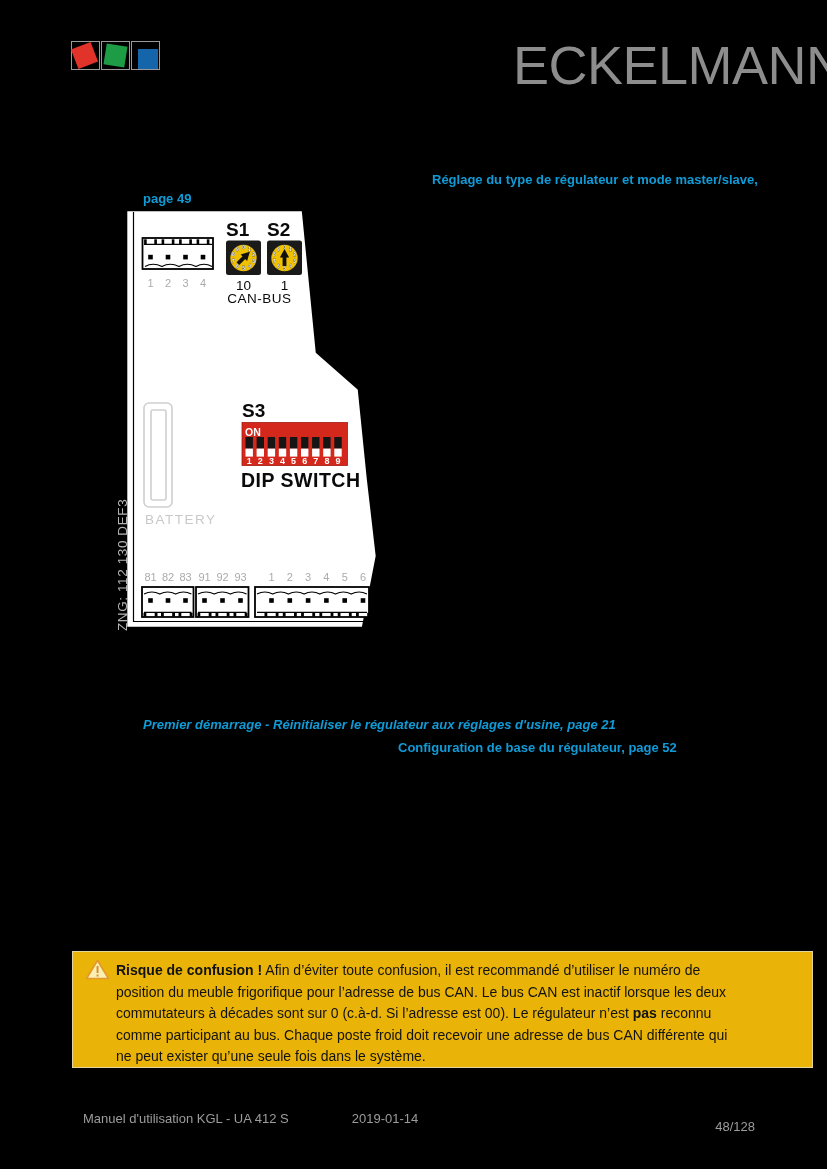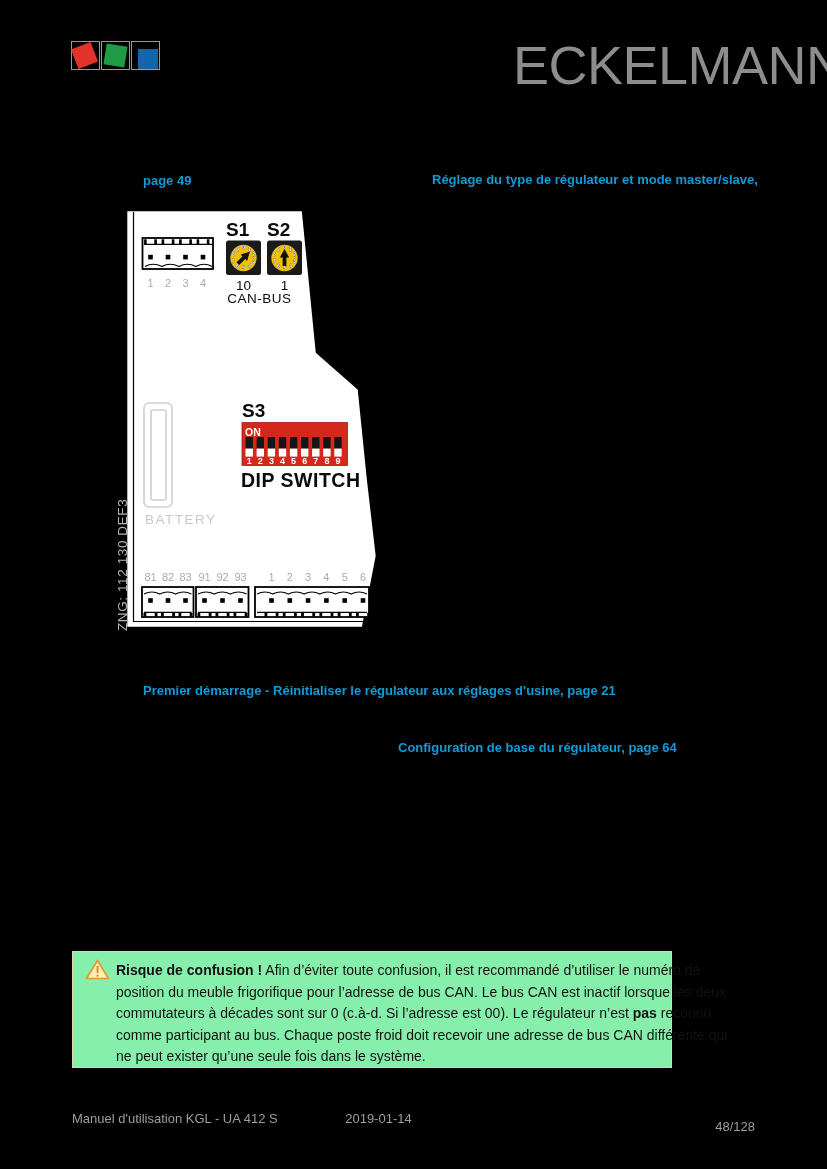--- a/index.html
+++ b/index.html
@@ -14,45 +14,45 @@
   .logo-box{width:27px;height:27px;border:1.5px solid #9a9a9a;position:relative;margin-right:1px;background:transparent;}
   .logo-sq{position:absolute;width:21px;height:21px;}
   .sq-red{background:#e2332b;transform:rotate(-21deg);left:2px;top:3px;}
   .sq-green{background:#1d9c45;transform:rotate(9deg);left:3px;top:3px;}
   .sq-blue{background:#1465a9;width:20px;height:20px;left:6px;top:7px;}
   .brand{left:513px;top:34px;font-size:54px;color:#8d8d8d;letter-spacing:-0.5px;white-space:nowrap;}
 
   
   .link{color:#109bd7;font-weight:bold;font-size:13px;white-space:nowrap;line-height:1.2;margin-left:30px;}
   .link1a{left:402px;top:172px;}
-  .link1b{left:113px;top:173px;}
-  .link2{left:113px;top:683px;}
+  .link1b{left:113px;top:191px;}
+  .link2{left:113px;top:717px;font-style:italic;}
   .link3{left:368px;top:740px;}
 
   
   .figure{left:108px;top:204px;}
   svg text{font-family:"Liberation Sans",sans-serif;}
 
   
   .warnbox{
-    left:72px;top:951px;width:600px;height:117px;box-sizing:border-box;
-    background:#86efac;border:1px solid #e3d49c;
+    left:72px;top:951px;width:741px;height:117px;box-sizing:border-box;
+    background:#eab308;border:1px solid #e3d49c;
   }
   .warn-icon{position:absolute;left:12px;top:7px;}
   .warn-text{
     margin:8px 16px 0 43px;width:620px;font-size:14px;line-height:21.5px;color:#121212;
   }
   .warn-title{font-weight:bold;}
   .bold{font-weight:bold;}
 
   
   .pagefooter{
     left:72px;top:1111px;width:683px;display:flex;color:#9c9c9c;font-size:13px;
   }
-  .f-left{width:40%;}
+  .f-left{width:40%;margin-left:11px;}
   .f-center{width:20%;text-align:left;}
   .f-right{width:40%;text-align:right;margin-top:8px;}
 </style>
 </head>
 <body>
 
 <div class="abs logo">
   <div class="logo-box">
       <div class="logo-sq sq-red"></div>
     </div>
@@ -61,21 +61,21 @@
     </div>
   <div class="logo-box">
       <div class="logo-sq sq-blue"></div>
     </div>
 </div>
 <div class="abs brand">ECKELMANN</div>
 
 <span class="abs link link1a">Réglage du type de régulateur et mode master/slave,</span>
 <span class="abs link link1b">page 49</span>
 <span class="abs link link2">Premier démarrage - Réinitialiser le régulateur aux réglages d'usine, page 21</span>
-<span class="abs link link3">Configuration de base du régulateur, page 64</span>
+<span class="abs link link3">Configuration de base du régulateur, page 52</span>
 
 <svg id="board-svg" class="abs figure" width="276" height="432" viewBox="108 204 276 432">
 
   <polygon points="126,210 303,210 317,352 359,389 368,478 377,556 363,628 126,628" fill="#ffffff" stroke="#000" stroke-width="2.6"></polygon>
   <polyline points="133.5,212 133.5,621.5 363,621.5" fill="none" stroke="#000" stroke-width="1.2"></polyline>
 
   <g>
     <rect x="142.5" y="238" width="70.5" height="31" fill="#fff" stroke="#000" stroke-width="1.8"></rect>
     <line x1="144" y1="244.3" x2="212" y2="244.3" stroke="#000" stroke-width="1.3"></line>
     <path d="M145,266.5 q8,-4.5 17,0 q8,-4.5 17,0 q8,-4.5 17,0 q8,-4.5 16,0" fill="none" stroke="#000" stroke-width="1.2"></path>

